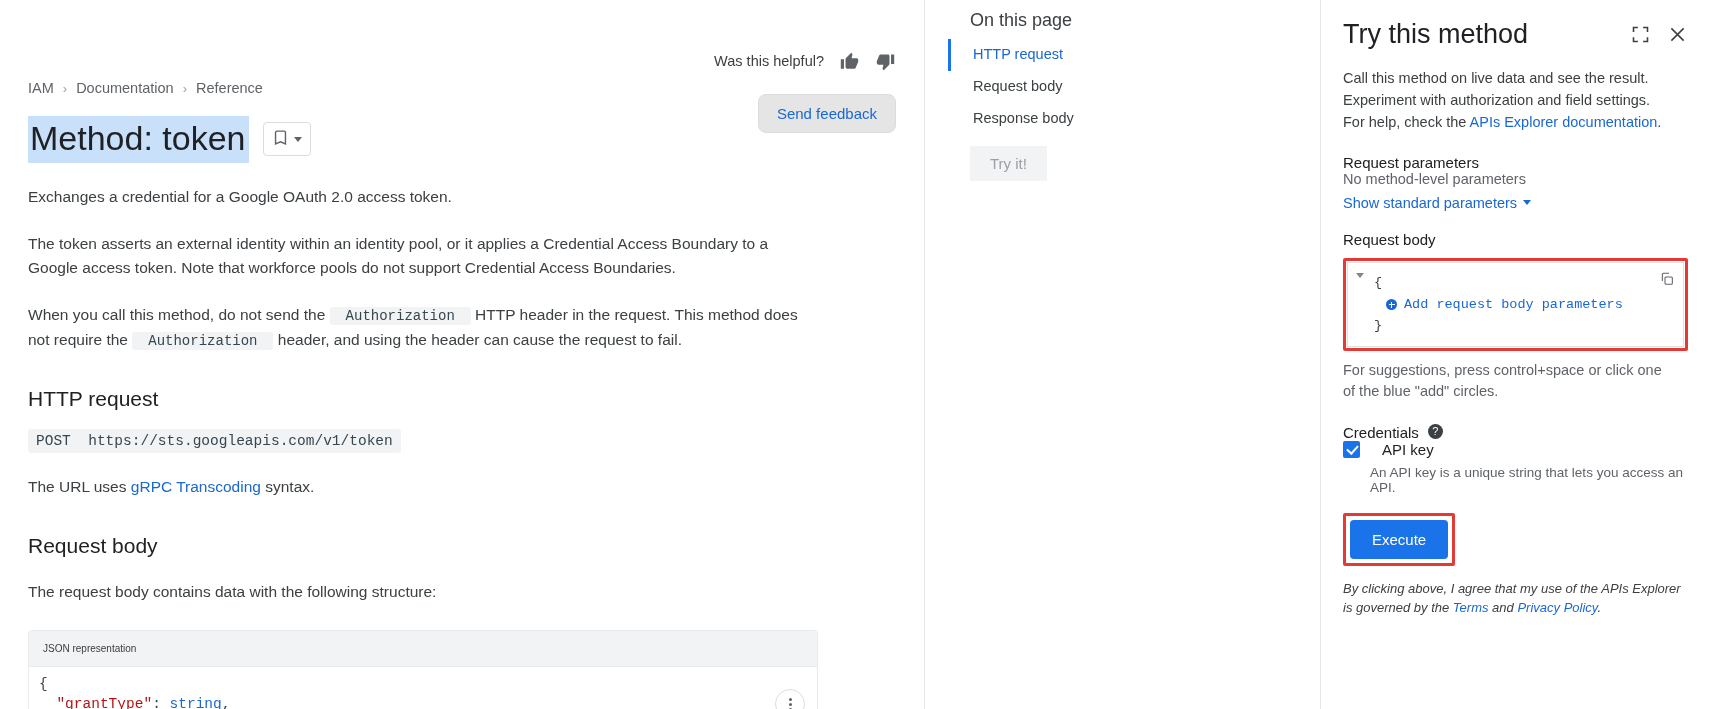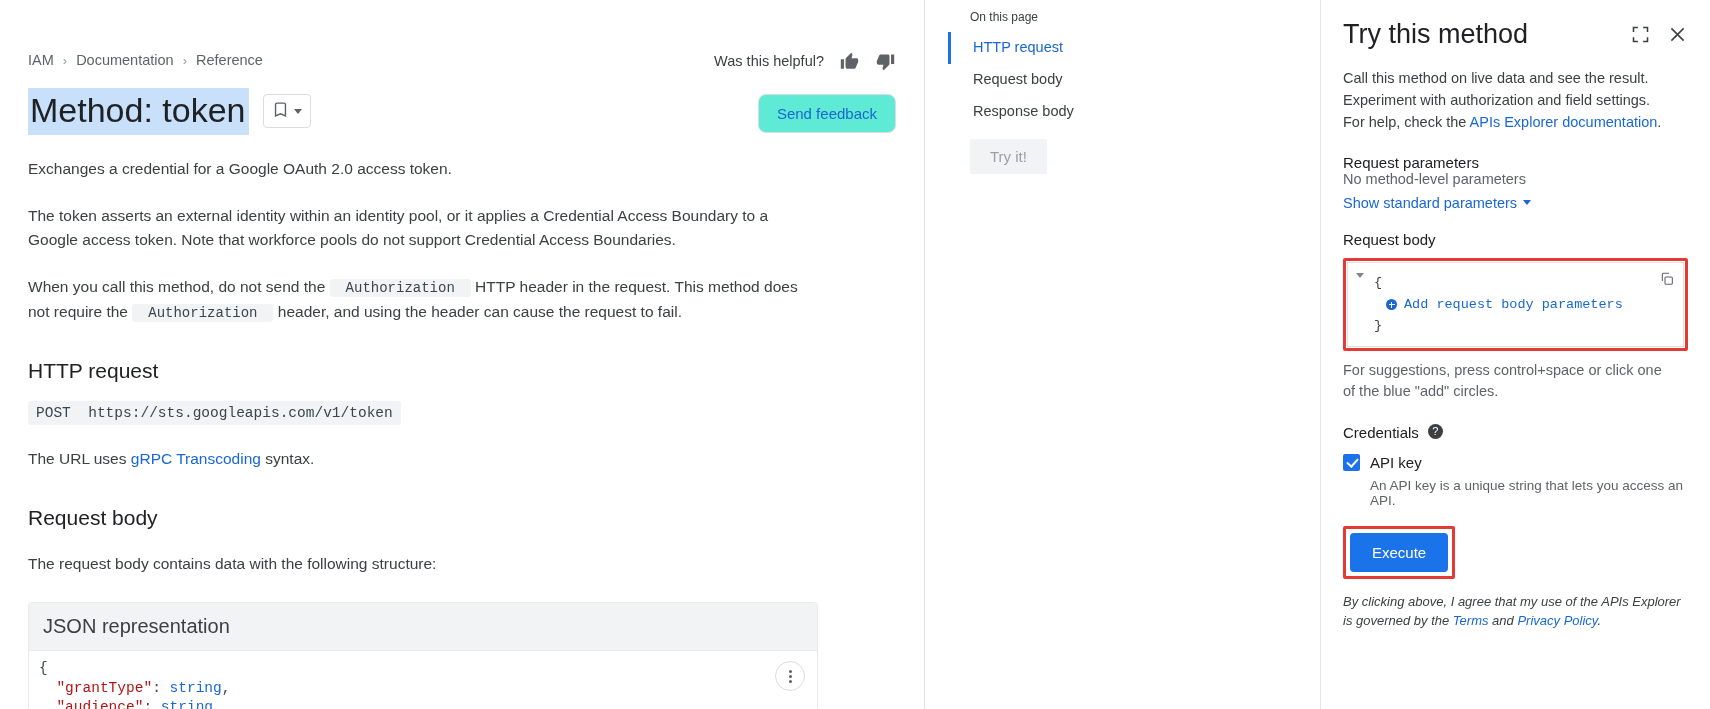--- a/index.html
+++ b/index.html
@@ -25,21 +25,21 @@
     border-right: 1px solid #e4e6e8;
     padding: 0 28px;
     overflow: hidden;
   }
 
   .breadcrumb {
     display: flex; align-items: center;
     gap: 9px;
     font-size: 14.5px;
     color: #5f6368;
-    padding-top: 52px;
+    padding-top: 80px;
   }
   .breadcrumb .sep { color: #9aa0a6; font-size: 13px; }
 
   .helpful {
     position: absolute;
     right: 28px; top: 50px;
     display: flex; align-items: center; gap: 14px;
     font-size: 14.5px; color: #3c4043;
   }
   .thumb {
@@ -48,21 +48,21 @@
     display: flex; align-items: center; justify-content: center;
   }
   .thumb svg { width: 19px; height: 19px; fill: #5f6368; }
 
   .feedback-btn {
     position: absolute;
     right: 28px; top: 94px;
     border: 1px solid #dadce0;
     border-radius: 8px;
     color: #1967d2;
-    background: #5eead4;
+    background: #e5e5e5;
     font-size: 15px;
     padding: 10px 18px;
     cursor: pointer;
     font-family: "Liberation Sans", sans-serif;
   }
 
   .title-row {
     display: flex; align-items: center; gap: 14px;
     margin-top: 20px;
   }
@@ -126,21 +126,21 @@
     border: 1px solid #e8eaed;
     border-radius: 4px 4px 0 0;
     width: 790px;
     overflow: hidden;
     position: relative;
   }
   .codebox-header {
     background: #f1f3f4;
     border-bottom: 1px solid #e8eaed;
     padding: 12px 14px;
-    font-size: 20px;
+    font-size: 10px;
     color: #3c4043;
   }
   .codebox-body {
     font-family: "Liberation Mono", monospace;
     font-size: 14.5px;
     line-height: 1.32;
     padding: 8px 14px 0 10px;
     color: #37474f;
     background: #fff;
     white-space: pre;
@@ -163,21 +163,21 @@
 
   
   .onpage {
     position: absolute;
     left: 948px; top: 0;
     width: 270px; height: 709px;
     background: #fff;
     padding-top: 10px;
   }
   .onpage-title {
-    font-size: 12px;
+    font-size: 18px;
     color: #3c4043;
     font-weight: 500;
     padding: 0 0 8px 22px;
   }
   .onpage ul { list-style: none; margin: 0; padding: 0; }
   .onpage li {
     font-size: 14.5px;
     color: #3c4043;
     padding: 5px 0 5px 22px;
     cursor: pointer;
@@ -306,21 +306,21 @@
     margin-top: 22px;
   }
   .cred-row .lbl { font-size: 15px; color: #202124; }
   .help-icon {
     width: 15px; height: 15px; border-radius: 50%;
     background: #3c4043; color: #fff;
     font-size: 11px; line-height: 15px; text-align: center;
     cursor: pointer;
     font-family: "Liberation Sans", sans-serif;
   }
-  .check-row { display: flex; align-items: center; gap: 10px; margin-top: 13px; }
+  .check-row { display: flex; align-items: center; gap: 22px; margin-top: 0; }
   .checkbox {
     width: 17px; height: 17px; border-radius: 2px;
     background: #1a73e8;
     position: relative; cursor: pointer; flex: none;
   }
   .checkbox:after {
     content: ""; position: absolute;
     left: 5.5px; top: 2px; width: 5px; height: 9px;
     border: solid #fff; border-width: 0 2px 2px 0;
     transform: rotate(42deg);

